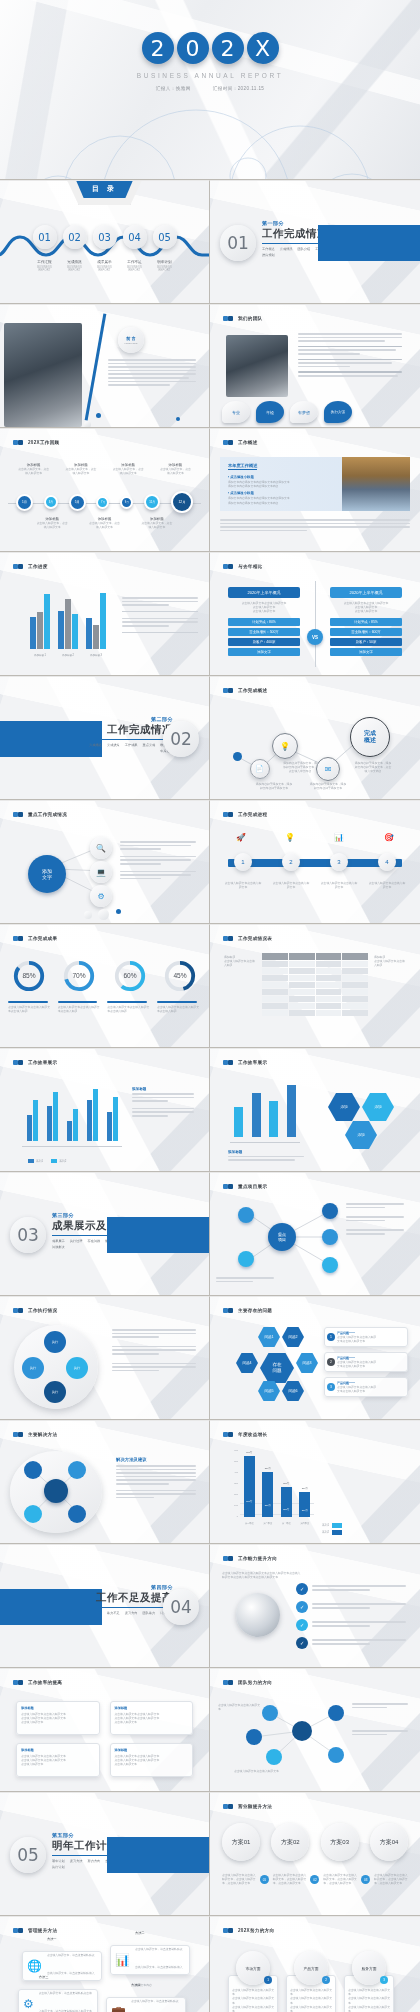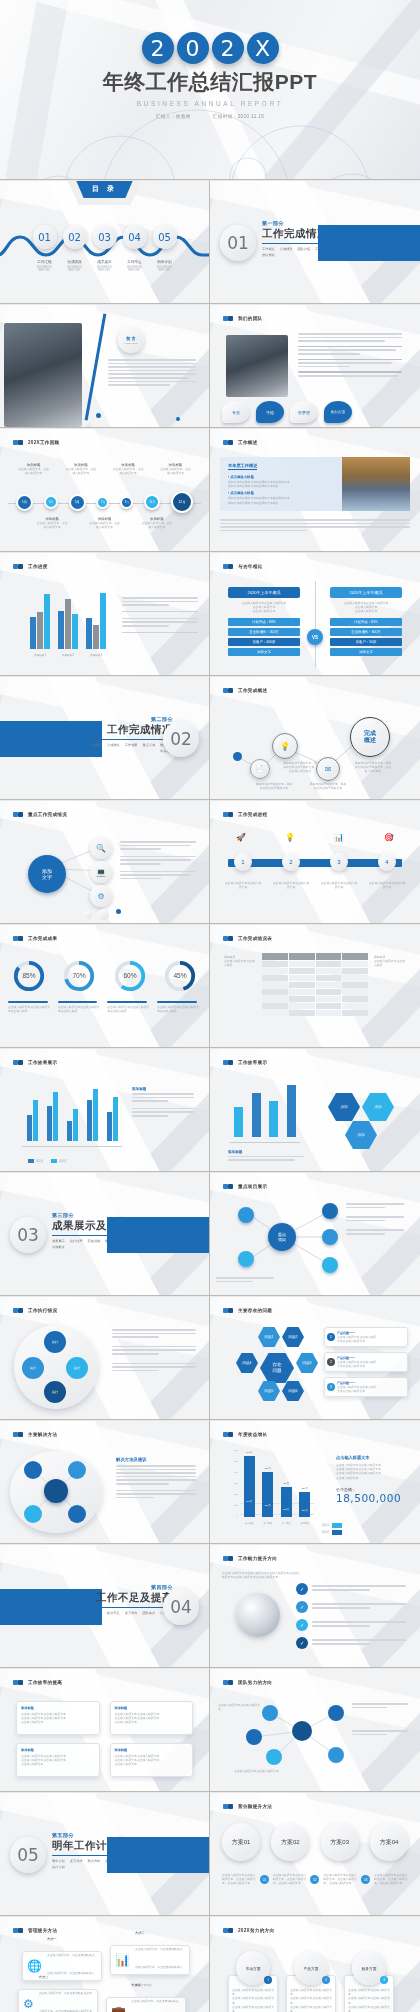--- a/index.html
+++ b/index.html
@@ -196,21 +196,20 @@
       <circle cx="248" cy="176" r="18"></circle>
     </g>
   </svg>
   <div class="inner">
     <div class="year-row">
       <div class="year-dot">2</div>
       <div class="year-dot">0</div>
       <div class="year-dot">2</div>
       <div class="year-dot">X</div>
     </div>
-    <div class="hero-title">年终工作总结汇报PPT</div>
     <div class="hero-sub">BUSINESS  ANNUAL  REPORT</div>
     <div class="hero-meta">
       <span>汇报人：挽雅网</span>
       <span>汇报时间：2020.11.15</span>
     </div>
   </div>
 </div>
 
 <div id="grid">
 
@@ -1052,26 +1051,20 @@
               </div>
           </div>
         </div>
         <div style="position:absolute;left:10px;right:0;bottom:2px;display:flex;justify-content:space-around;font-size:2.2px;color:#9aa0a8;">
           <span>第一季度</span>
           <span>第二季度</span>
           <span>第三季度</span>
           <span>第四季度</span>
         </div>
       </div>
-      <div style="position:absolute;left:126px;top:34px;width:72px;">
-        <div style="font-size:4.2px;color:#1b6cb5;font-weight:bold;margin-bottom:3px;">点击输入标题文本</div>
-        <div class="tiny">点击输入标题文本点击输入标题文本<br>点击输入标题文本点击输入标题文本<br>点击输入标题文本点击输入标题文本<br>点击输入标题文本</div>
-        <div style="font-size:4px;color:#4b5058;margin-top:7px;">全年总额：</div>
-        <div style="font-size:10.5px;color:#1b6cb5;letter-spacing:.5px;font-family:'DejaVu Sans',sans-serif;">18,500,000</div>
-      </div>
       <div style="position:absolute;left:112px;bottom:8px;display:flex;flex-direction:column;gap:2px;">
         <div style="display:flex;align-items:center;gap:3px;">
             <span class="tiny">系列1</span>
             <span style="width:10px;height:5px;background:#2fb3e8;display:block"></span>
           </div>
         <div style="display:flex;align-items:center;gap:3px;">
             <span class="tiny">系列2</span>
             <span style="width:10px;height:5px;background:#1b6cb5;display:block"></span>
           </div>
       </div>

